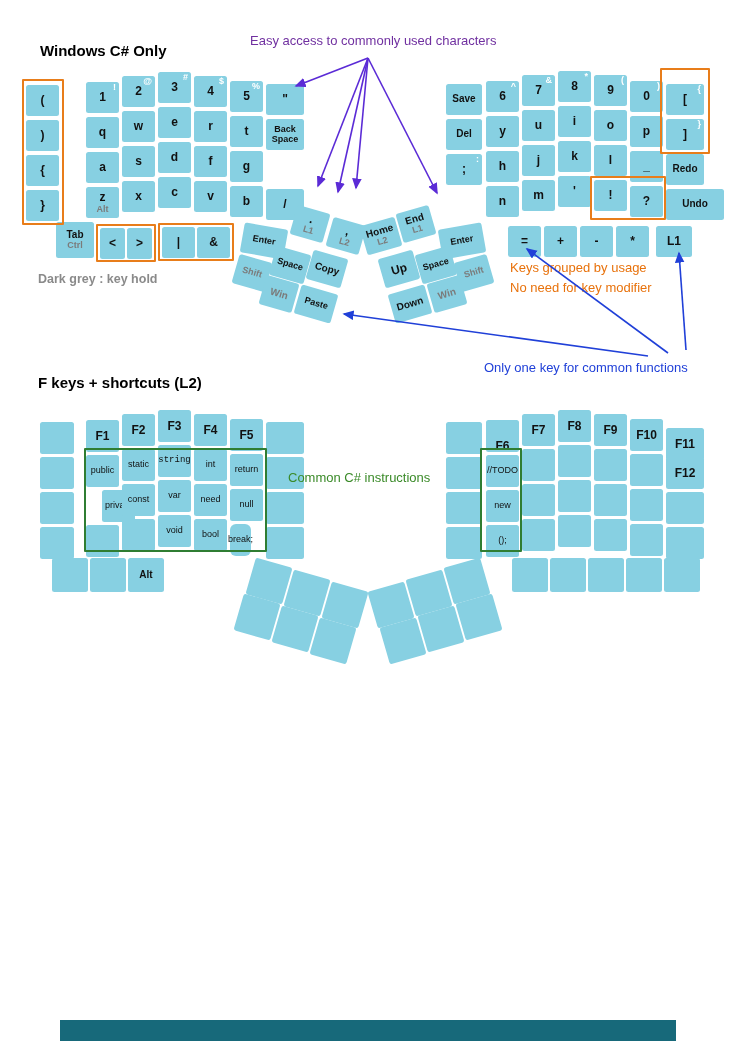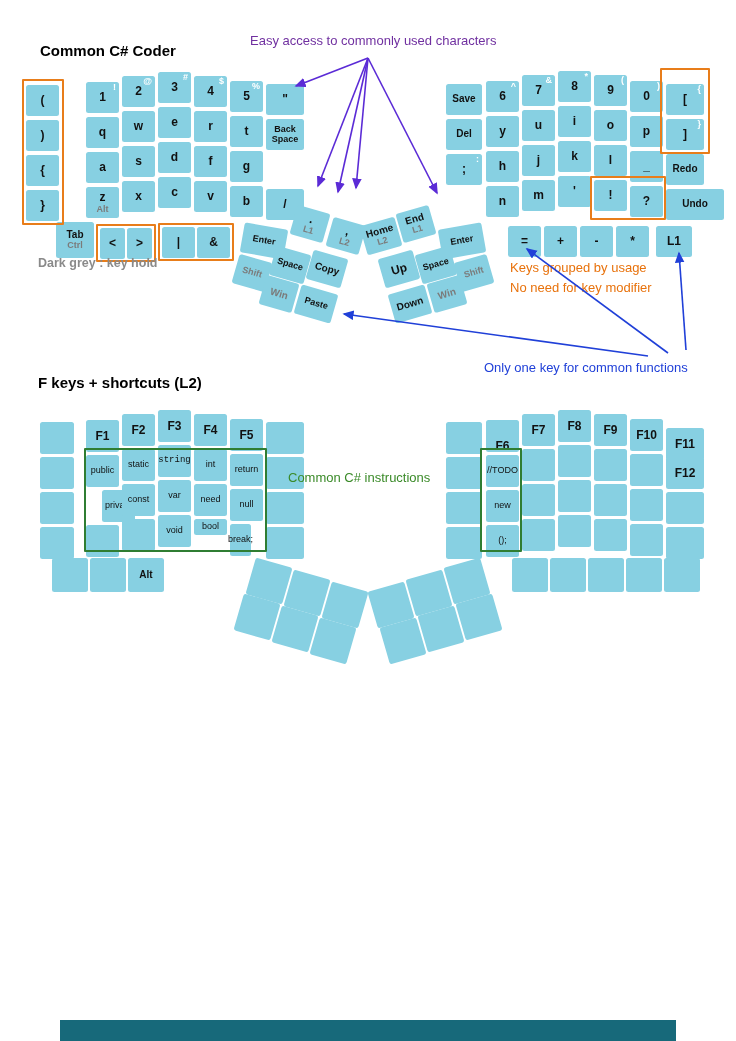--- a/index.html
+++ b/index.html
@@ -25,24 +25,24 @@
   .grey-note{color:#8a8a8a;font-weight:bold;font-size:12.5px}
   .orange-note{color:#e8720c;line-height:20px}
   .blue-note{color:#2040d8}
   .green-note{color:#3a8a28}
   #arrows{position:absolute;left:0;top:0;z-index:6;pointer-events:none}
   .footer-bar{position:absolute;left:60px;top:1020px;width:616px;height:21px;background:#17697a;z-index:2}
 </style>
 </head>
 <body>
 
-<h1 class="title" style="left:40px;top:42px">Common C# Coder</h1>
+<h1 class="title" style="left:40px;top:42px">Windows C# Only</h1>
 
 <div class="note purple-note" style="left:250px;top:33px">Easy access to commonly used characters</div>
-<div class="note grey-note" style="left:38px;top:256px">Dark grey : key hold</div>
+<div class="note grey-note" style="left:38px;top:272px">Dark grey : key hold</div>
 <div class="note orange-note" style="left:510px;top:258px">
   <div>Keys grouped by usage</div>
   <div>No need for key modifier</div>
 </div>
 <div class="note blue-note" style="left:484px;top:360px">Only one key for common functions</div>
 
 <h1 class="title" style="left:38px;top:374px">F keys + shortcuts (L2)</h1>
 <div class="note green-note" style="left:288px;top:470px">Common C# instructions</div>
 
 <div id="keyboard-layer">
@@ -343,33 +343,33 @@
     </div>
     <div class="key" style="left: 194px; top: 414px; width: 33px; height: 32px;">
       <span class="klabel">F4</span>
     </div>
     <div class="key plain" style="left: 194px; top: 449px; width: 33px; height: 32px;">
       <span class="klabel s10">int</span>
     </div>
     <div class="key plain" style="left: 194px; top: 484px; width: 33px; height: 32px;">
       <span class="klabel s9">need</span>
     </div>
-    <div class="key plain" style="left: 194px; top: 519px; width: 33px; height: 16px;">
+    <div class="key plain" style="left: 194px; top: 519px; width: 33px; height: 32px;">
       <span class="klabel s10">bool</span>
     </div>
     <div class="key" style="left: 230px; top: 419px; width: 33px; height: 32px;">
       <span class="klabel">F5</span>
     </div>
     <div class="key plain" style="left: 230px; top: 454px; width: 33px; height: 32px;">
       <span class="klabel s9">return</span>
     </div>
     <div class="key plain" style="left: 230px; top: 489px; width: 33px; height: 32px;">
       <span class="klabel s10">null</span>
     </div>
-    <div class="key plain" style="left: 230px; top: 524px; width: 21px; height: 32px;">
+    <div class="key plain" style="left: 230px; top: 524px; width: 21px; height: 32px; border-radius: 6px;">
       <span class="klabel s9">break;</span>
     </div>
     <div class="key" style="left: 266px; top: 422px; width: 38px; height: 32px;"></div>
     <div class="key" style="left: 266px; top: 457px; width: 38px; height: 32px;"></div>
     <div class="key" style="left: 266px; top: 492px; width: 38px; height: 32px;"></div>
     <div class="key" style="left: 266px; top: 527px; width: 38px; height: 32px;"></div>
     <div class="key" style="left: 52px; top: 558px; width: 36px; height: 34px;"></div>
     <div class="key" style="left: 90px; top: 558px; width: 36px; height: 34px;"></div>
     <div class="key" style="left: 128px; top: 558px; width: 36px; height: 34px;">
       <span class="klabel s10">Alt</span>

